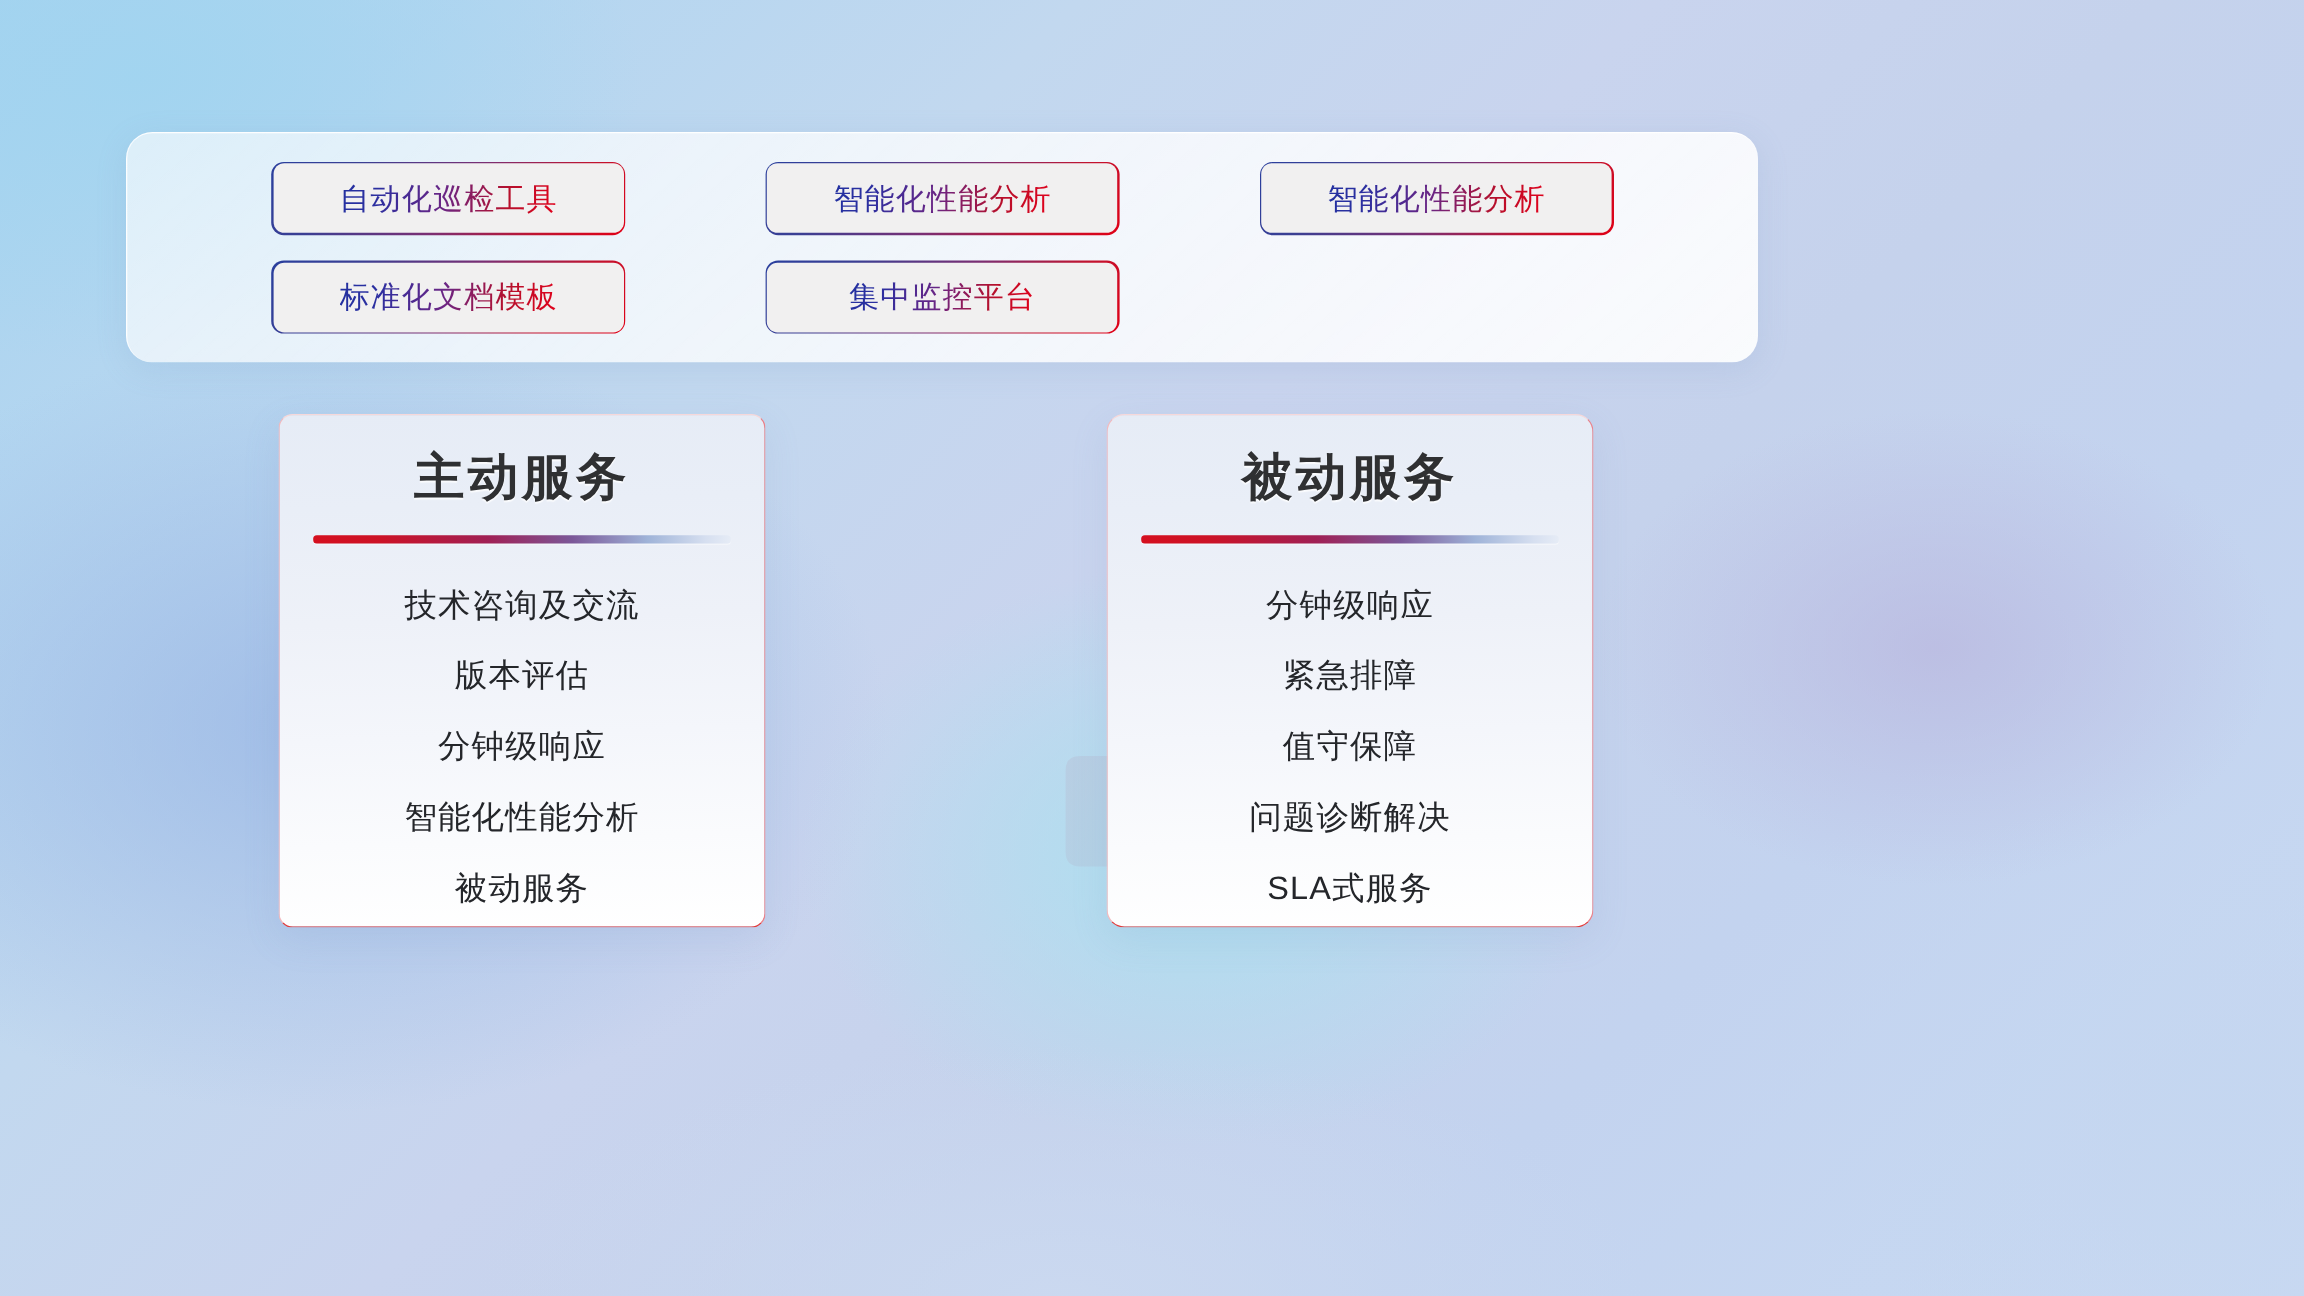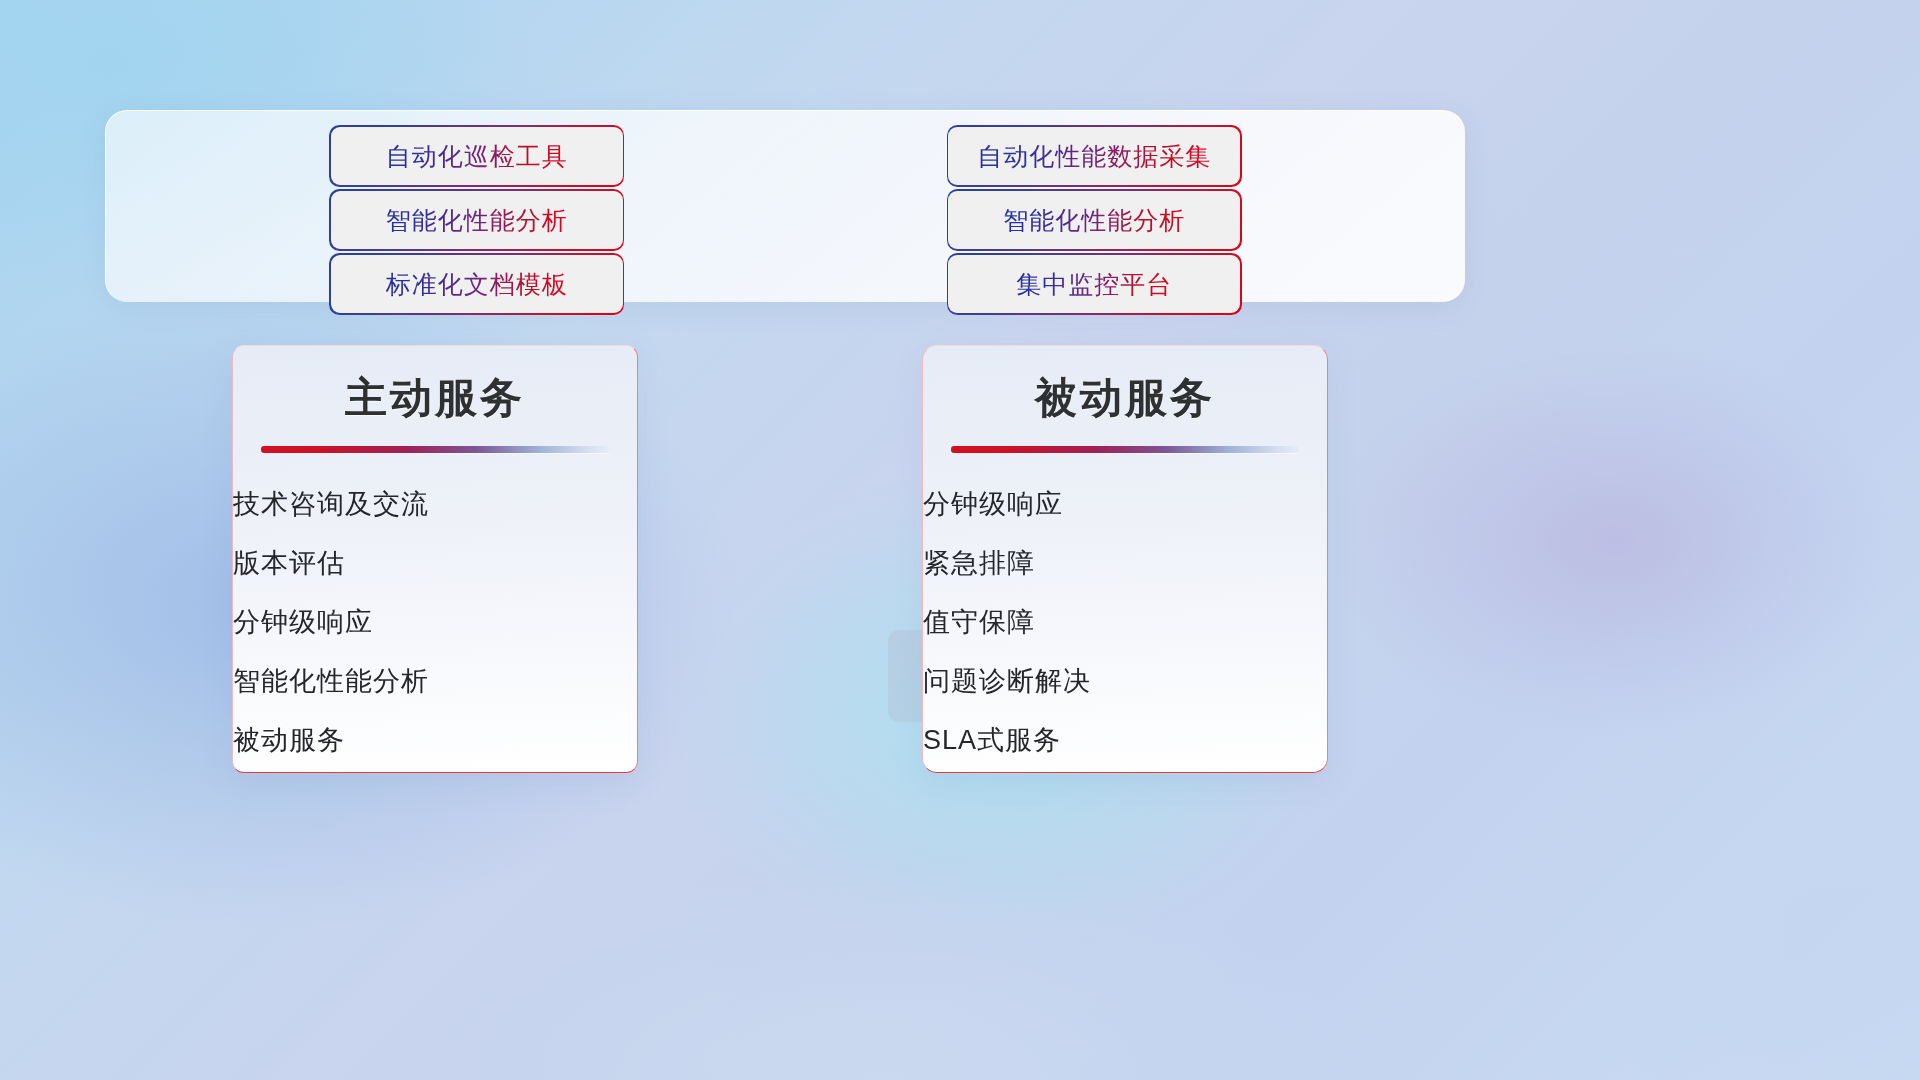--- a/index.html
+++ b/index.html
@@ -53,21 +53,21 @@
     width: 1360px; height: 192px;
     border-radius: 22px;
     background: linear-gradient(140deg,
         rgba(255,255,255,0.62) 0%,
         rgba(255,255,255,0.74) 40%,
         rgba(255,255,255,0.90) 100%);
     border-top: 1px solid rgba(255,255,255,0.92);
     border-left: 1px solid rgba(255,255,255,0.75);
     box-shadow: 0 6px 26px rgba(120,150,195,0.16);
     display: grid;
-    grid-template-columns: repeat(2, 1fr);
+    grid-template-columns: repeat(3, 1fr);
     grid-template-rows: repeat(2, 1fr);
     align-items: center;
     justify-items: center;
     padding: 16px 62px;
     column-gap: 0px;
     row-gap: 6px;
   }
 
   
   .pill {
@@ -153,20 +153,21 @@
         #9fb3d8 80%,
         #d6dff0 94%,
         #e6ecf6 100%);
     box-shadow: 0 1px 1px rgba(255,255,255,0.55);
   }
   .card-list {
     margin-top: 22px;
     width: 100%;
     display: flex;
     flex-direction: column;
+    align-items: center;
     gap: 0;
   }
   .card-list-item {
     font-size: 27px;
     color: #24262a;
     letter-spacing: 1px;
     line-height: 59px;
     white-space: nowrap;
   }
 
@@ -186,23 +187,20 @@
 <div class="bg-layer bg-blob-1"></div>
 <div class="bg-layer bg-blob-2"></div>
 <div class="bg-layer bg-blob-3"></div>
 <div class="bg-layer bg-blob-4"></div>
 <div class="bg-layer bg-blob-6"></div>
 
 <div class="top-panel">
 
   <div class="pill">
     <span class="pill-text">自动化巡检工具</span>
-  </div>
-  <div class="pill">
-    <span class="pill-text">自动化性能数据采集</span>
   </div>
   <div class="pill">
     <span class="pill-text">智能化性能分析</span>
   </div>
 
   <div class="pill">
     <span class="pill-text">智能化性能分析</span>
   </div>
   <div class="pill">
     <span class="pill-text">标准化文档模板</span>

